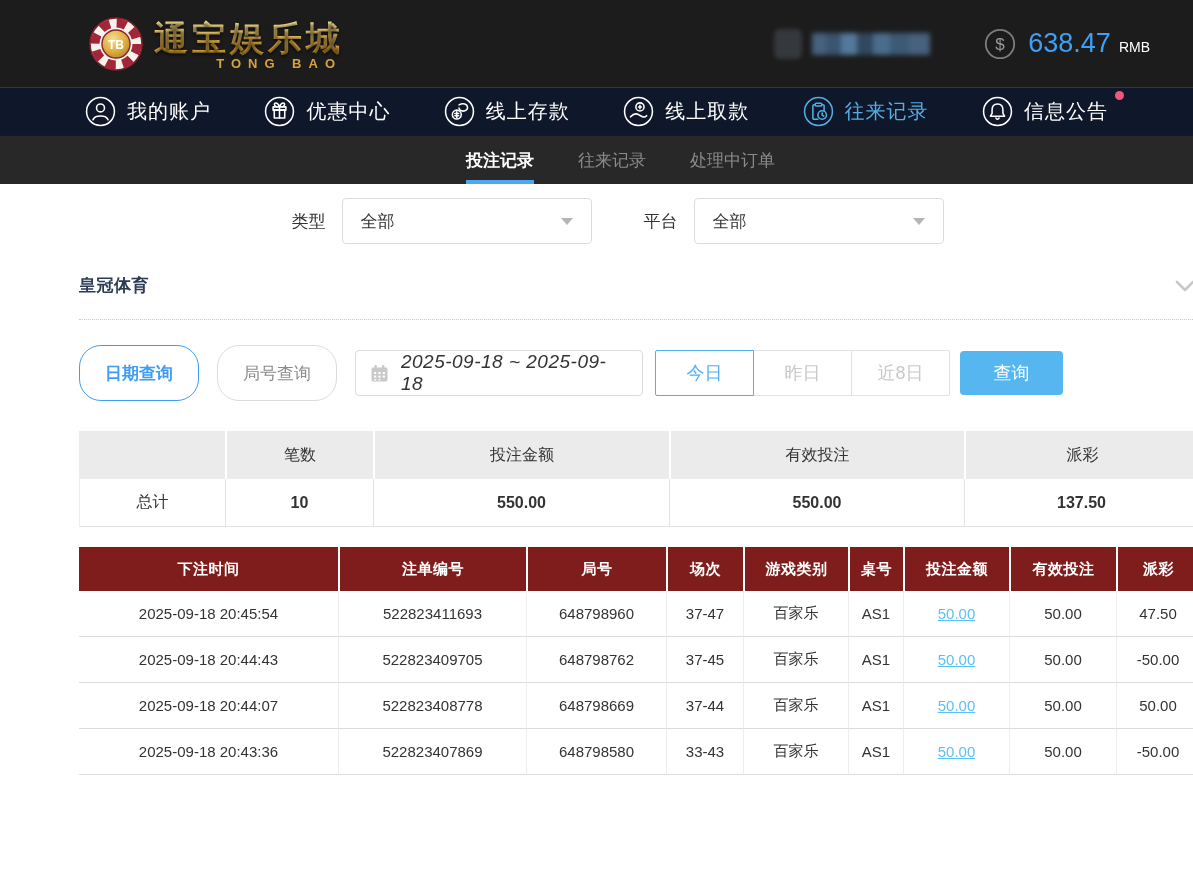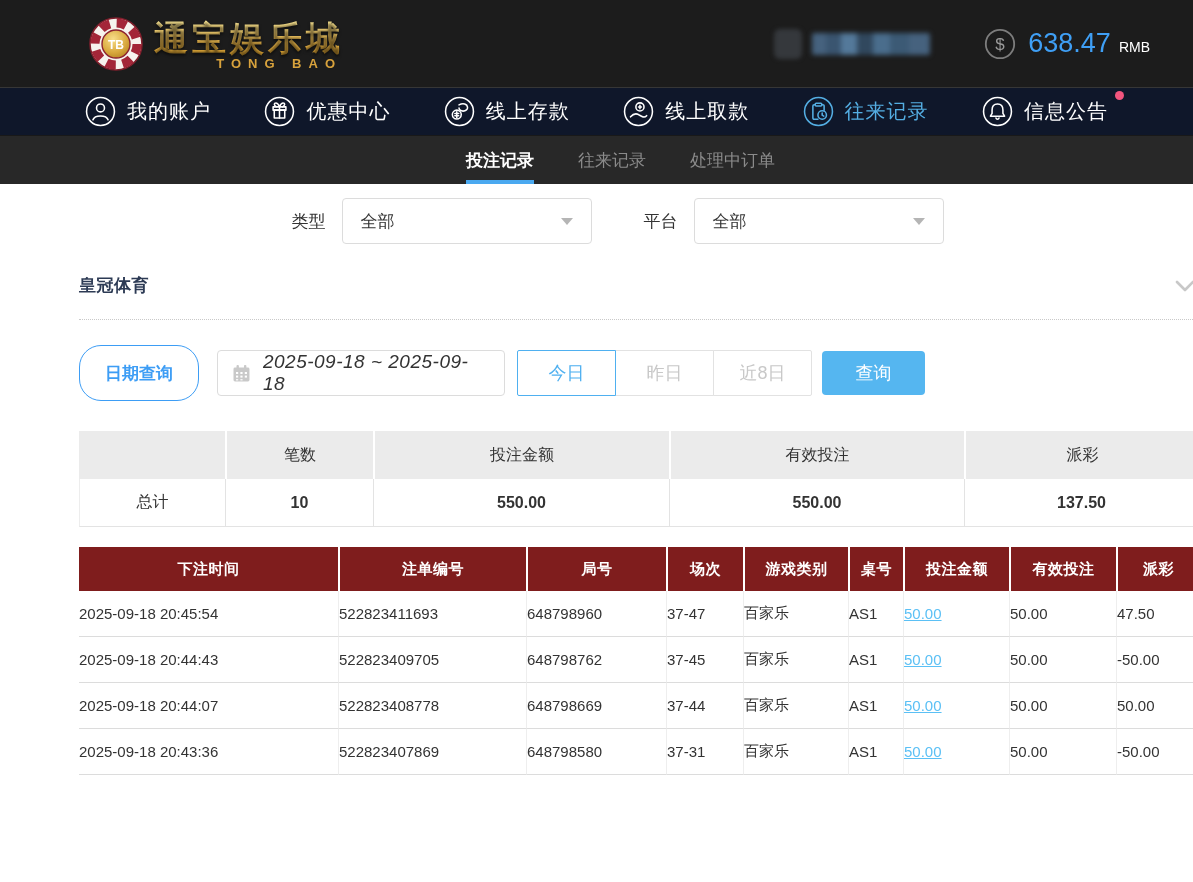--- a/index.html
+++ b/index.html
@@ -104,21 +104,21 @@
   .summary-table tbody th { font-weight:400; border-left:1px solid #ededed; }
   .summary-table tbody td { font-weight:700; border-left:1px solid #e3e3e3; }
   .summary-table tbody td:last-child { border-right:1px solid #ededed; }
 
   
   .bet-table { width:100%; margin-top:20px; border-collapse:separate;
     border-spacing:0; table-layout:fixed; }
   .bet-table thead th { background:#7f1d1d; color:#fff; font-size:15px; font-weight:700;
     height:44px; text-align:center; letter-spacing:.5px; }
   .bet-table thead th + th { border-left:2px solid #fff; }
-  .bet-table tbody td { height:46px; font-size:15px; color:#333; 
+  .bet-table tbody td { height:46px; font-size:15px; color:#333; text-align:center;
     border-bottom:1px solid #dcdcdc; background:#fff; }
   .bet-table tbody td + td { border-left:1px solid #eeeeee; }
   .amount-link { color:#5bc0f5; text-decoration:underline; cursor:pointer; }
   .neg { color:#f0506a; }
 </style>
 </head>
 <body>
 
 <div class="top-header">
   <div class="logo-wrap">
@@ -248,20 +248,23 @@
     <span class="section-title">皇冠体育</span>
     <svg class="chev gray" viewBox="0 0 20 12">
       <polyline points="2,2 10,10 18,2"></polyline>
     </svg>
   </div>
 
 
   <div class="query-row">
     <div class="btn-pill blue">
       <span>日期查询</span>
+    </div>
+    <div class="btn-pill gray">
+      <span>局号查询</span>
     </div>
     <div class="date-input">
       <svg width="19" height="19" viewBox="0 0 19 19">
         <rect x="1.5" y="3.5" width="16" height="14" rx="1.5" fill="#c9c9c9"></rect>
         <rect x="4.5" y="1" width="2.4" height="4" rx="1" fill="#c9c9c9"></rect>
         <rect x="12" y="1" width="2.4" height="4" rx="1" fill="#c9c9c9"></rect>
         <g fill="#ffffff">
           <rect x="4" y="8" width="2.2" height="2"></rect>
             <rect x="8.4" y="8" width="2.2" height="2"></rect>
             <rect x="12.8" y="8" width="2.2" height="2"></rect>
@@ -372,21 +375,21 @@
           <td>百家乐</td>
           <td>AS1</td>
           <td><a class="amount-link">50.00</a></td>
           <td>50.00</td>
           <td>50.00</td>
         </tr>
         <tr>
           <td>2025-09-18 20:43:36</td>
           <td>522823407869</td>
           <td>648798580</td>
-          <td>37-31</td>
+          <td>33-43</td>
           <td>百家乐</td>
           <td>AS1</td>
           <td><a class="amount-link">50.00</a></td>
           <td>50.00</td>
           <td class="neg">-50.00</td>
         </tr>
       </tbody>
   </table>
 
 </div>

